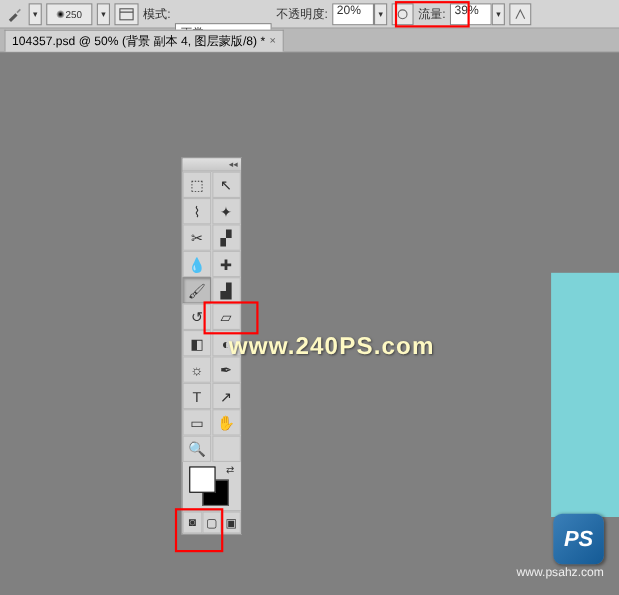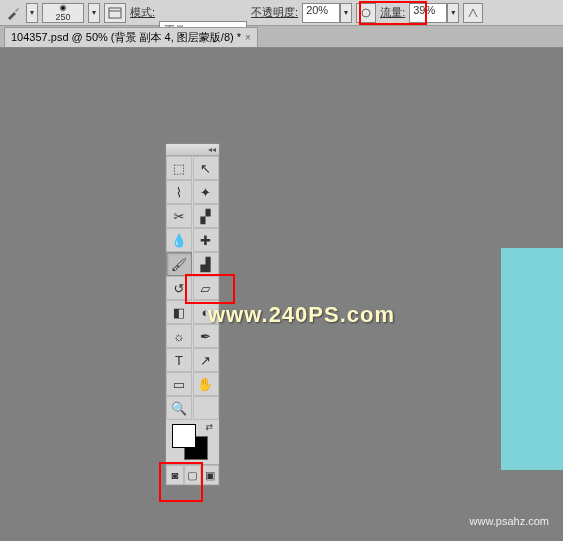--- a/index.html
+++ b/index.html
@@ -1,25 +1,25 @@
 <!DOCTYPE html>
 <html><head>
 <meta charset="utf-8">
 <style>
 * { box-sizing: border-box; margin: 0; padding: 0; font-family: "Microsoft YaHei", Arial, sans-serif; }
 body { width: 563px; height: 541px; background: #808080; overflow: hidden; position: relative; }
 
 .options-bar { height: 26px; background: #d4d4d4; border-bottom: 1px solid #999; display: flex; align-items: center; padding: 0 4px; font-size: 11px; color: #333; }
 .options-bar > * { margin-right: 4px; }
 .brush-icon { width: 18px; height: 18px; display: flex; align-items: center; justify-content: center; }
-.brush-preset { width: 42px; height: 20px; border: 1px solid #888; background: #e8e8e8; display: flex; flex-direction: column; align-items: center; justify-content: center; font-size: 9px; position: relative; }
+.brush-preset { width: 42px; height: 20px; border: 1px solid #888; background: #e8e8e8; display: flex; flex-direction: row; align-items: center; justify-content: center; font-size: 9px; position: relative; }
 .brush-preset .dot { width: 8px; height: 8px; background: radial-gradient(circle, #000 10%, transparent 70%); border-radius: 50%; }
 .dropdown-arrow { width: 12px; height: 20px; border: 1px solid #888; background: #e8e8e8; display: flex; align-items: center; justify-content: center; font-size: 8px; }
 .toggle-btn { width: 22px; height: 20px; border: 1px solid #888; background: #e8e8e8; display: flex; align-items: center; justify-content: center; }
-.label { font-size: 11px; color: #333; text-decoration: underline; }
+.label { font-size: 11px; color: #333; }
 .mode-select { width: 88px; height: 20px; border: 1px solid #888; background: #fff; display: flex; align-items: center; padding: 0 4px; justify-content: space-between; margin-top: 36px; }
 .mode-select .arrow { font-size: 8px; }
 .pct-input { width: 38px; height: 20px; border: 1px solid #888; background: #fff; display: flex; align-items: flex-start; padding: 0 3px; font-size: 11px; }
 .pct-group { display: flex; }
 .mini-btn { width: 20px; height: 20px; border: 1px solid #888; background: #e8e8e8; display: flex; align-items: center; justify-content: center; }
 
 .red-highlight-opacity { position: absolute; top: 1px; left: 359px; width: 68px; height: 24px; border: 2px solid #f00; pointer-events: none; }
 
 .tabs-bar { height: 22px; background: #b8b8b8; border-bottom: 1px solid #888; display: flex; align-items: flex-end; padding-left: 4px; font-size: 11px; }
 .tab { background: #d4d4d4; border: 1px solid #999; border-bottom: none; padding: 2px 6px; display: flex; align-items: center; gap: 4px; }
@@ -158,16 +158,17 @@
   </div>
 
   <div class="red-highlight-brush"></div>
   <div class="red-highlight-color"></div>
 
   <div class="canvas-doc" style="background: rgb(125, 211, 216);"></div>
 
   <div class="watermark">www.240PS.com</div>
 
   <div class="ps-logo">
+    <div class="ps-badge">PS</div>
   </div>
   <div class="ps-url">www.psahz.com</div>
 
 </div>
 
 </body></html>

